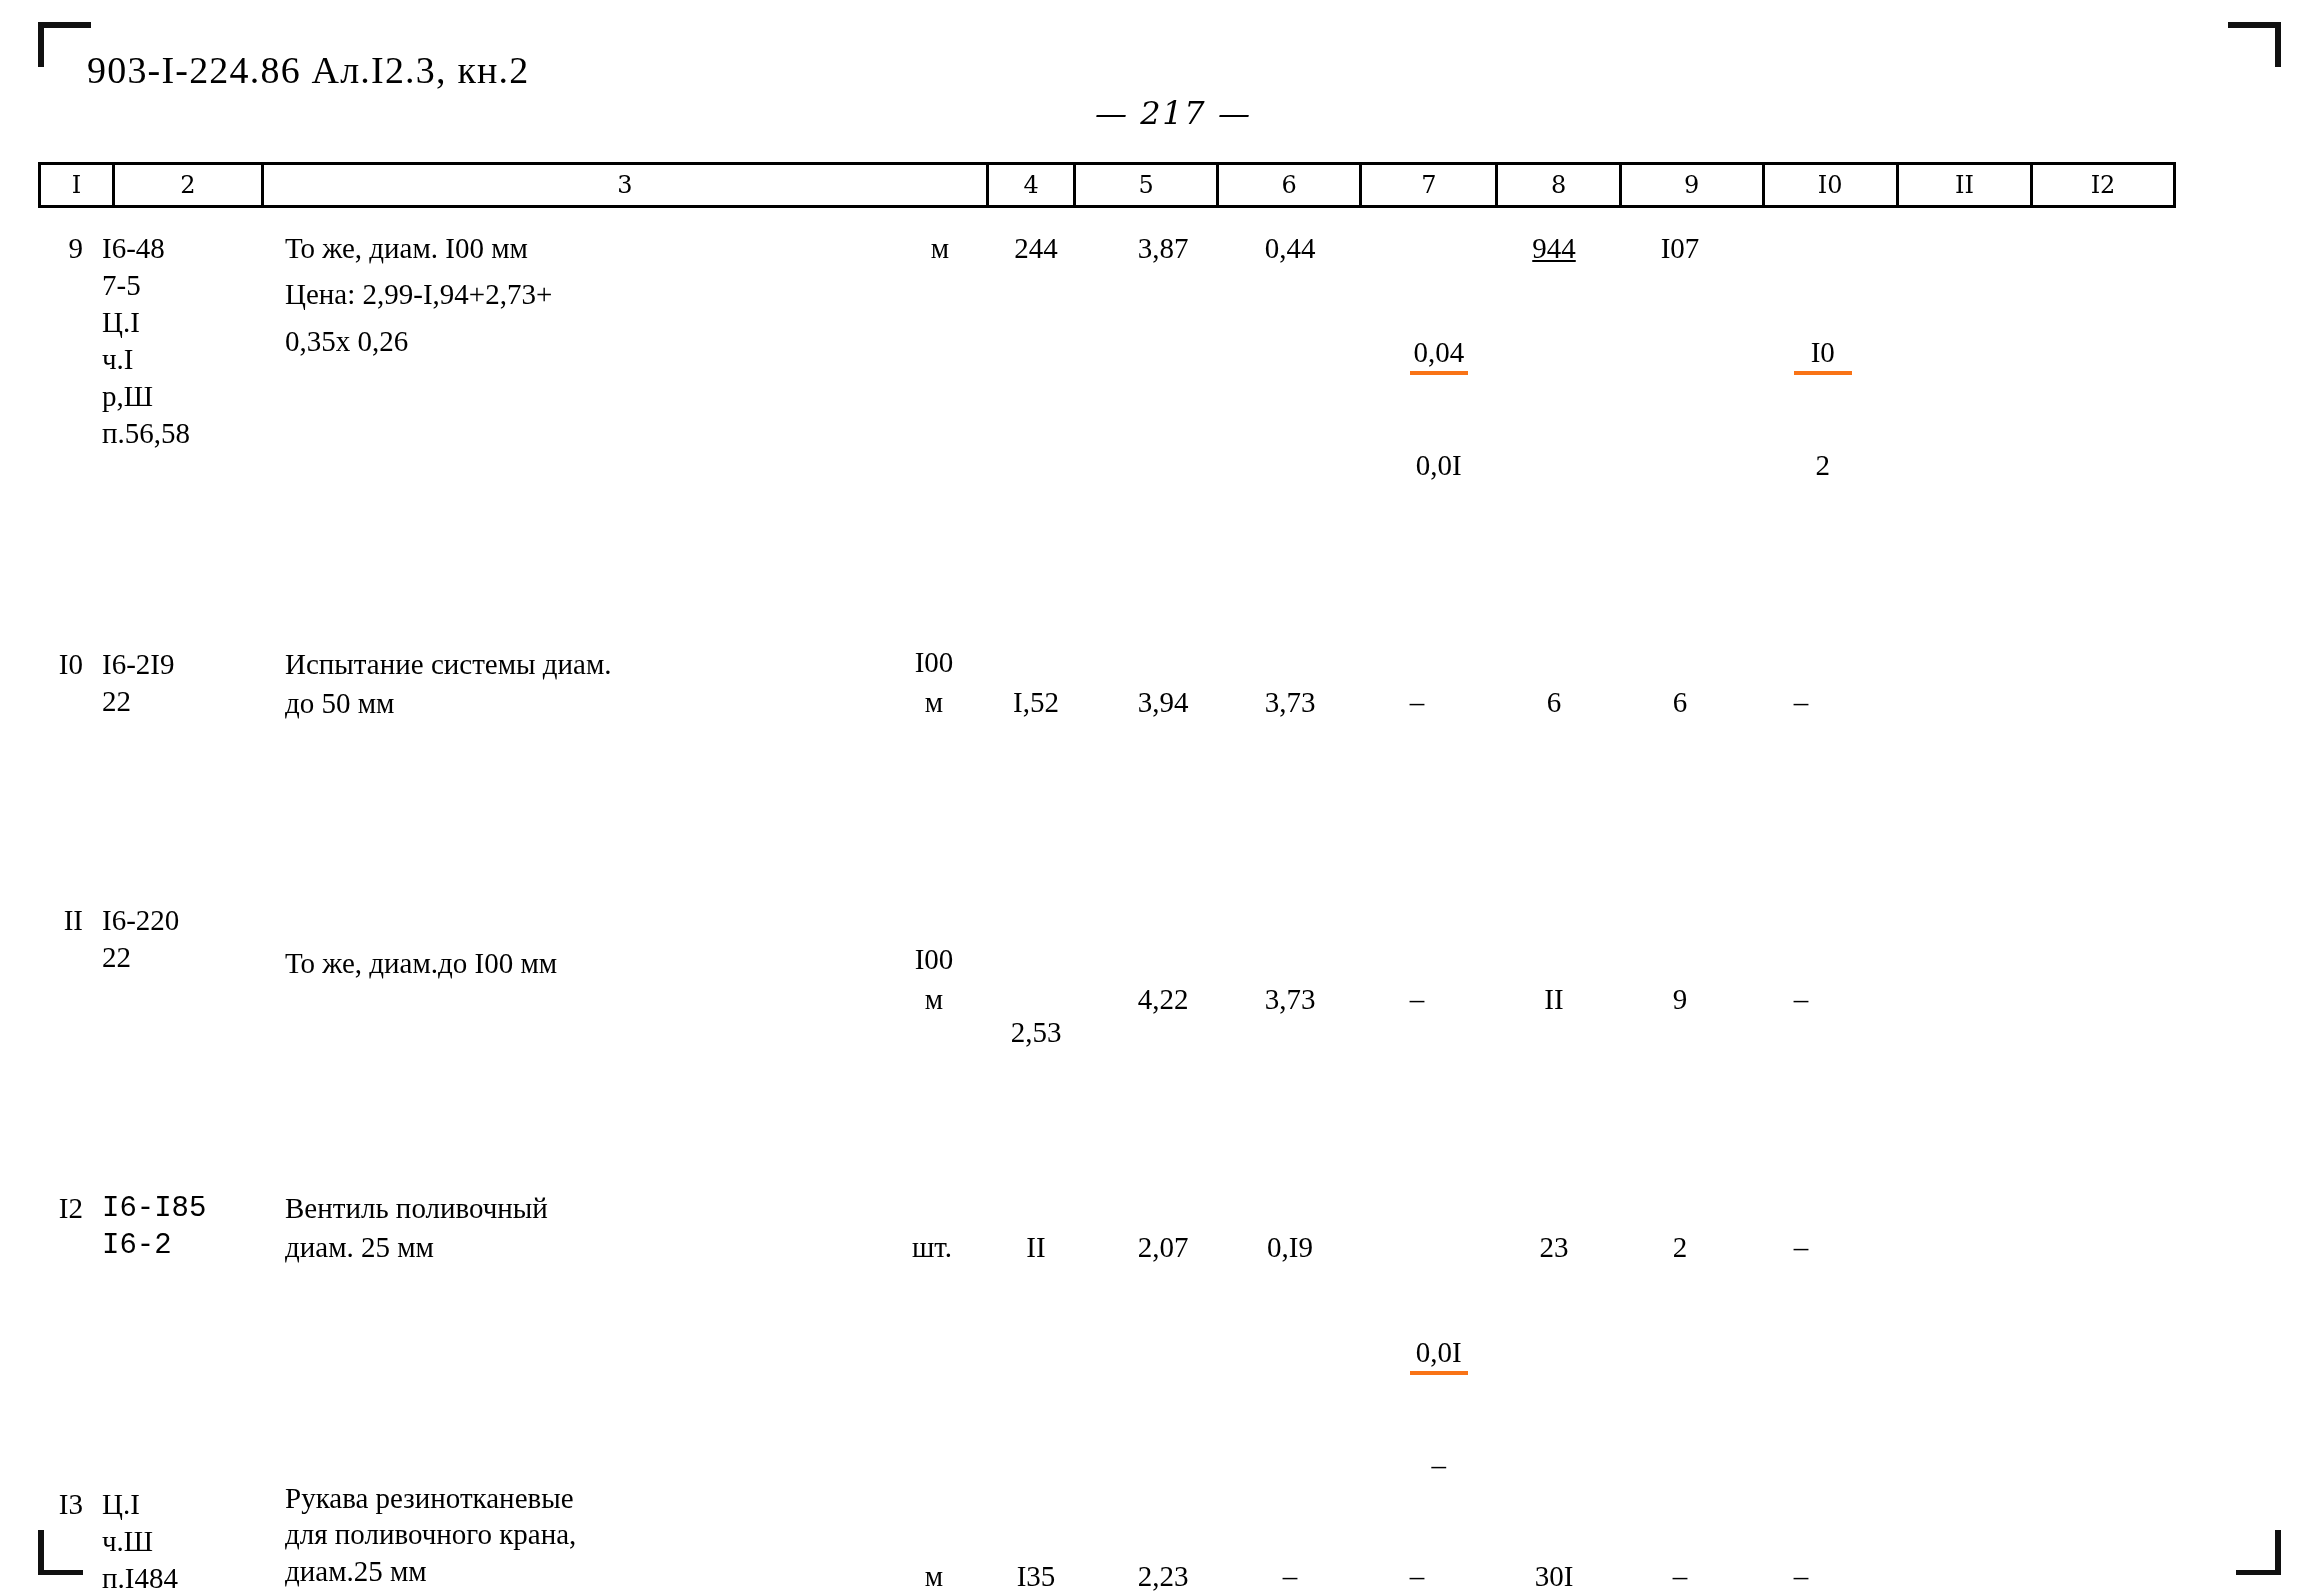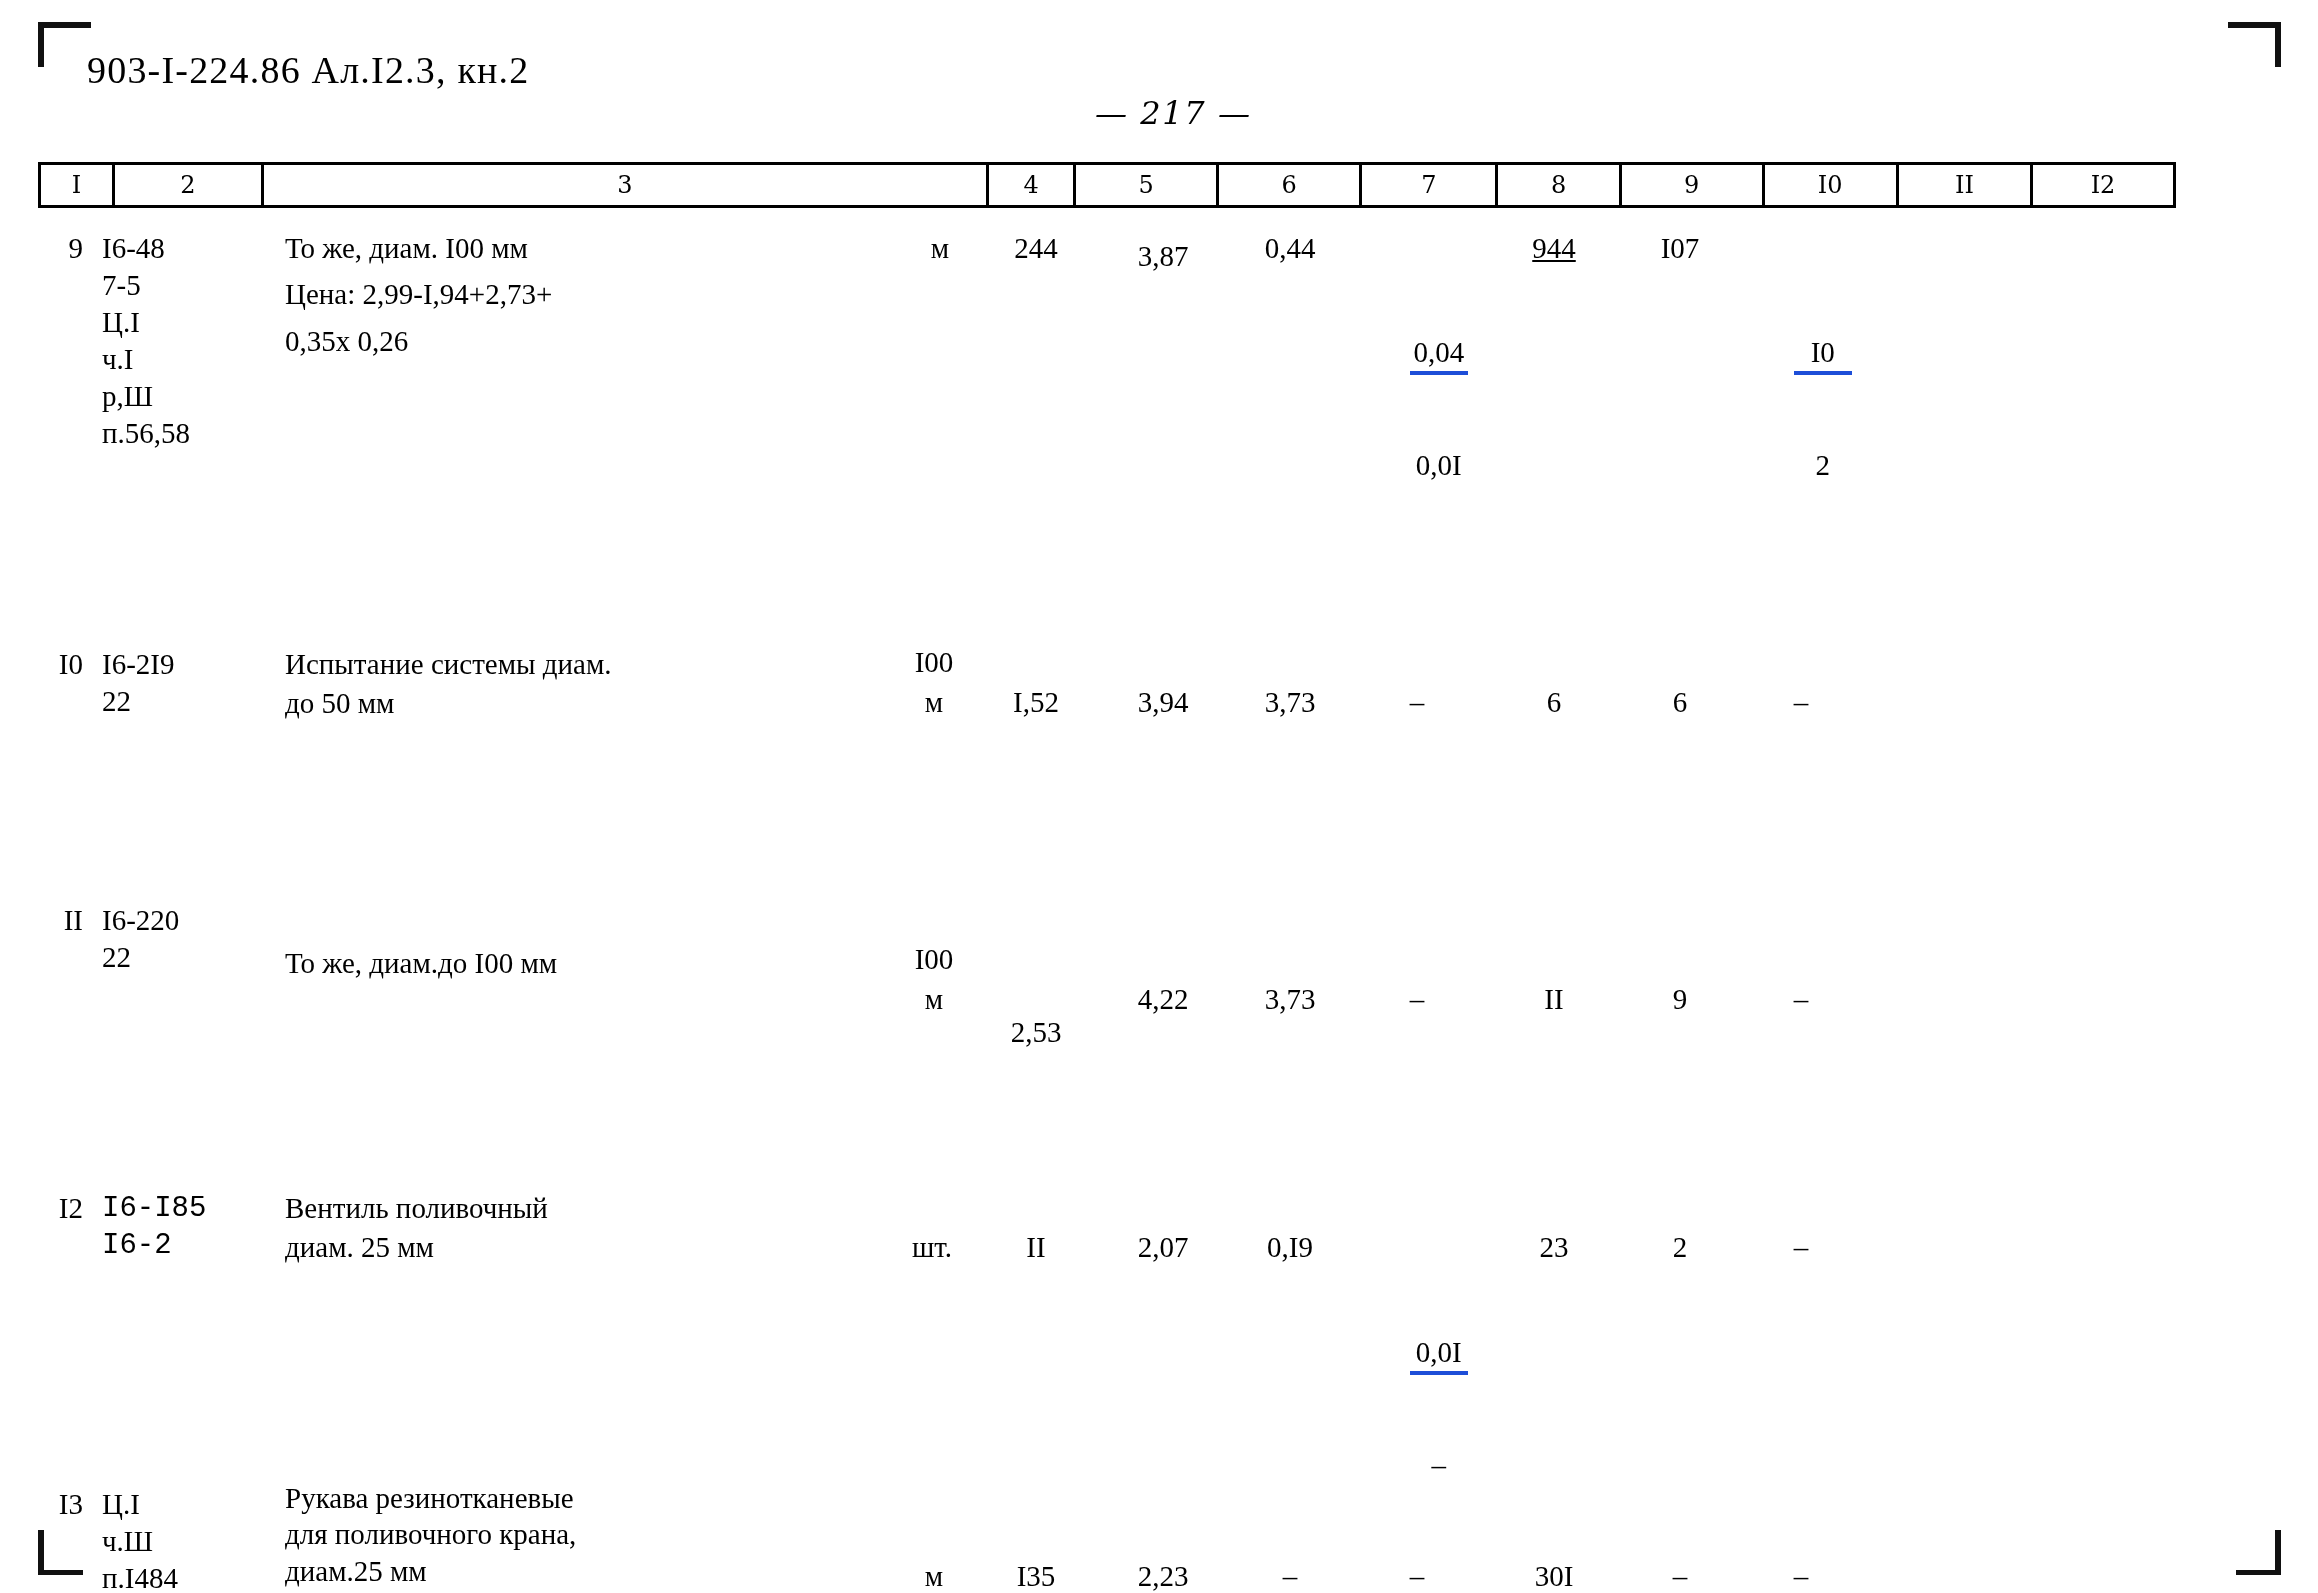--- a/index.html
+++ b/index.html
@@ -111,21 +111,21 @@
   .stack span { display: block; white-space: pre; }
 
   
   .frac {
     display: inline-block;
     text-align: center;
     line-height: 35px;
   }
   .frac .top {
     display: block;
-    border-bottom: 4px solid #1d4ed8;
+    border-bottom: 4px solid #f97316;
     padding: 0 1.6px 0.8px 1.6px;
   }
   .frac .bot {
     display: block;
     padding-top: 3.2px;
   }
 </style>
 </head>
 <body>
 
@@ -166,21 +166,21 @@
 7-5
 Ц.I
 ч.I
 р,Ш
 п.56,58</span></div>
     <div class="cell c-left" style="left:247px; top:16px; width:638px;">То же, диам. I00 мм</div>
     <div class="cell c-left" style="left:247px; top:62px; width:638px;">Цена: 2,99-I,94+2,73+</div>
     <div class="cell c-left" style="left:247px; top:109px; width:638px;">0,35х 0,26</div>
     <div class="cell c-cent" style="left:870px; top:16px; width:64px;">м</div>
     <div class="cell c-cent" style="left:934px; top:16px; width:128px;">244</div>
-    <div class="cell c-cent" style="left:1061px; top:16px; width:128px;margin-top:8px;">3,87</div>
+    <div class="cell c-cent" style="left:1061px; top:16px; width:128px;">3,87</div>
     <div class="cell c-cent" style="left:1190px; top:16px; width:124px;">0,44</div>
     <div class="cell c-cent" style="left:1313px; top:14.4px; width:132px;">
       <span class="frac">
         <span class="top">0,04</span>
         <span class="bot">0,0I</span>
       </span>
     </div>
     <div class="cell c-cent" style="left:1452px; top:16px; width:128px;text-decoration:underline;">944</div>
     <div class="cell c-cent" style="left:1580px; top:16px; width:124px;">I07</div>
     <div class="cell c-cent" style="left:1703px; top:14.4px; width:120px;">

